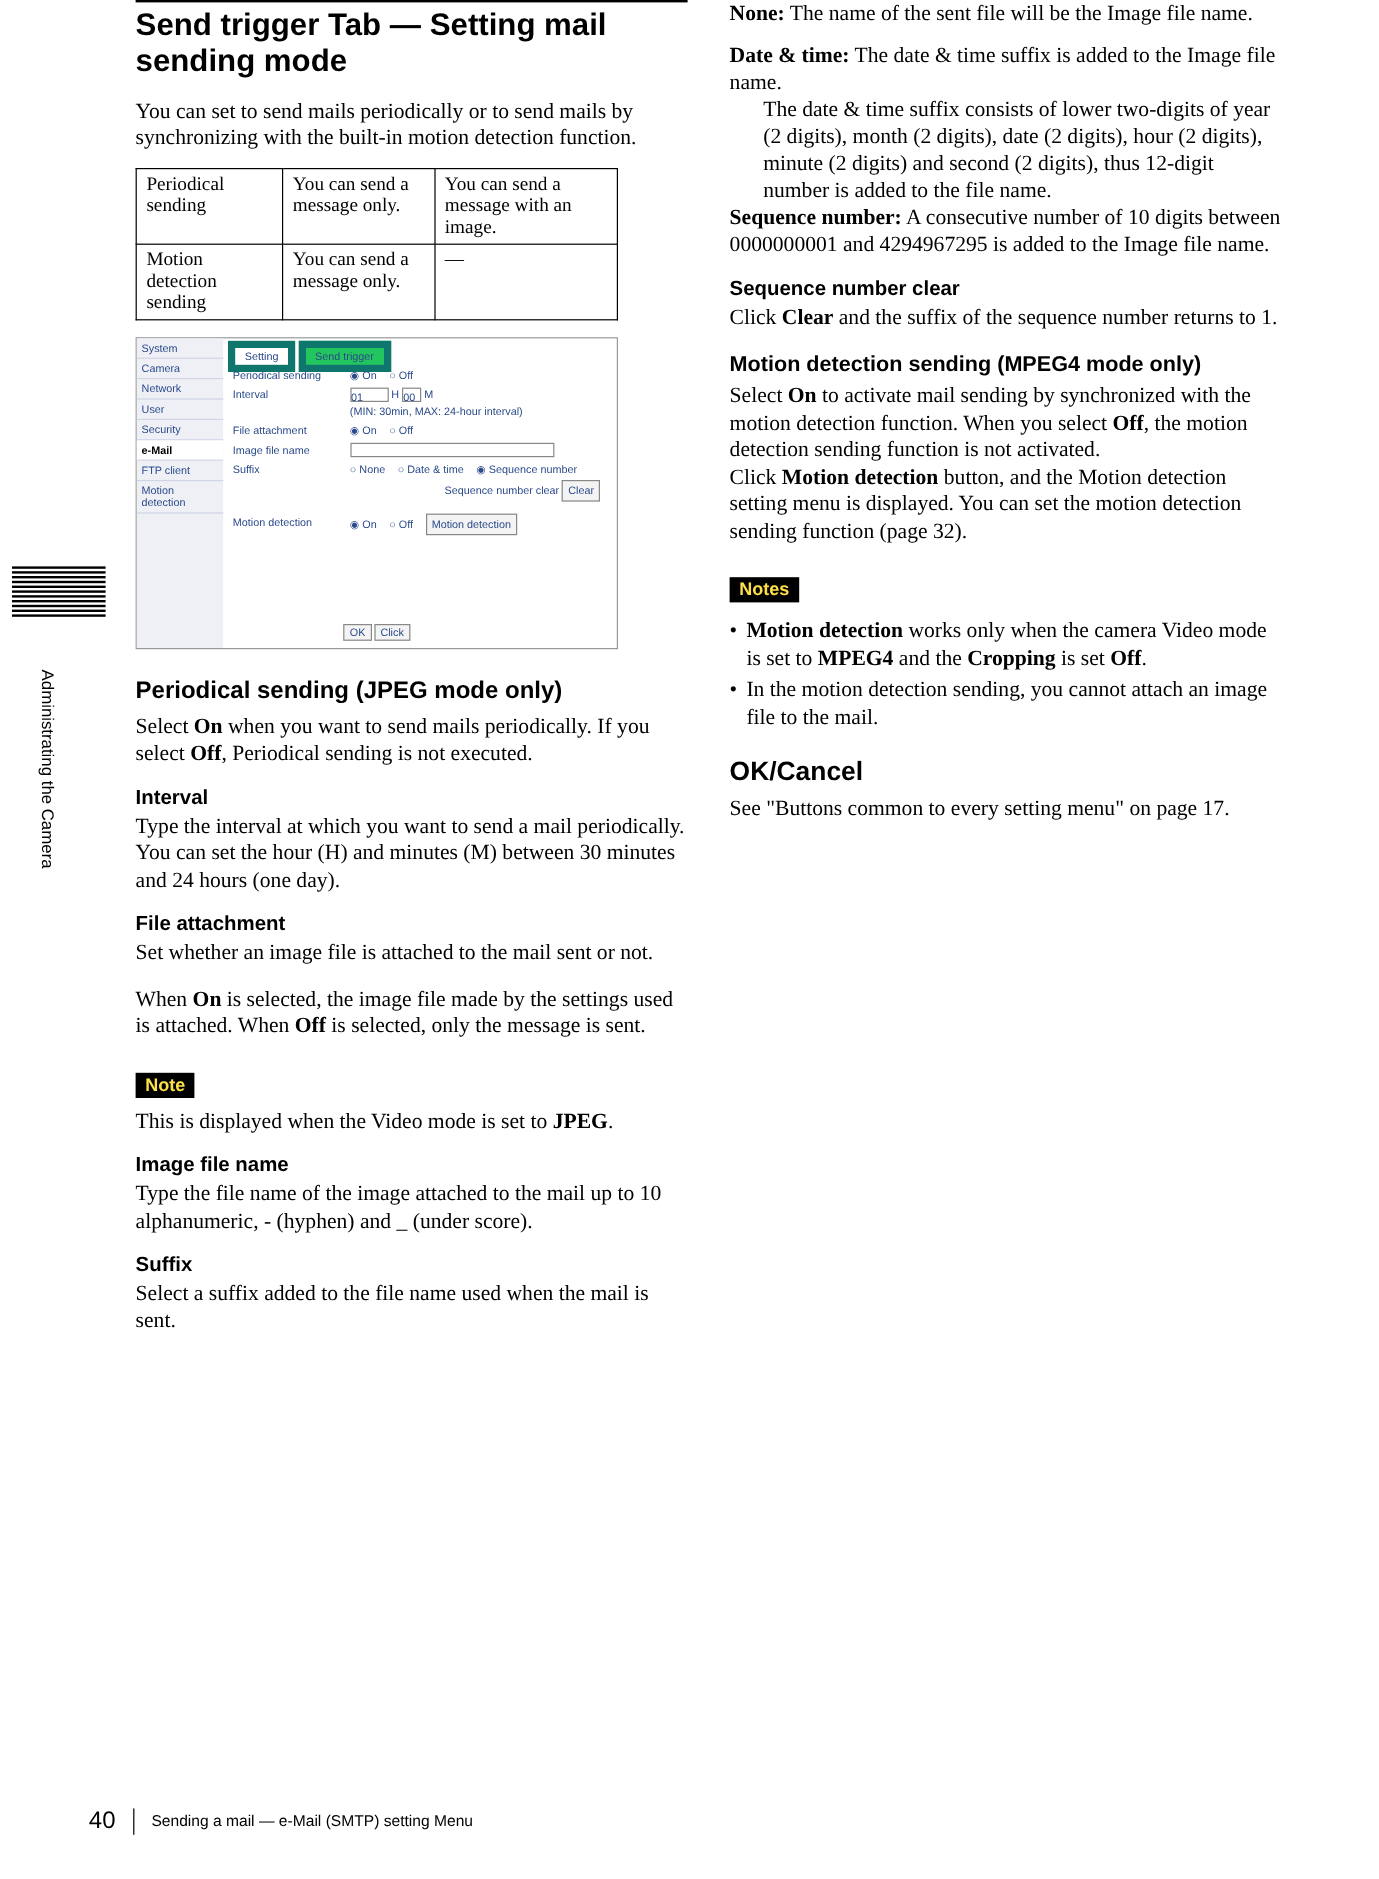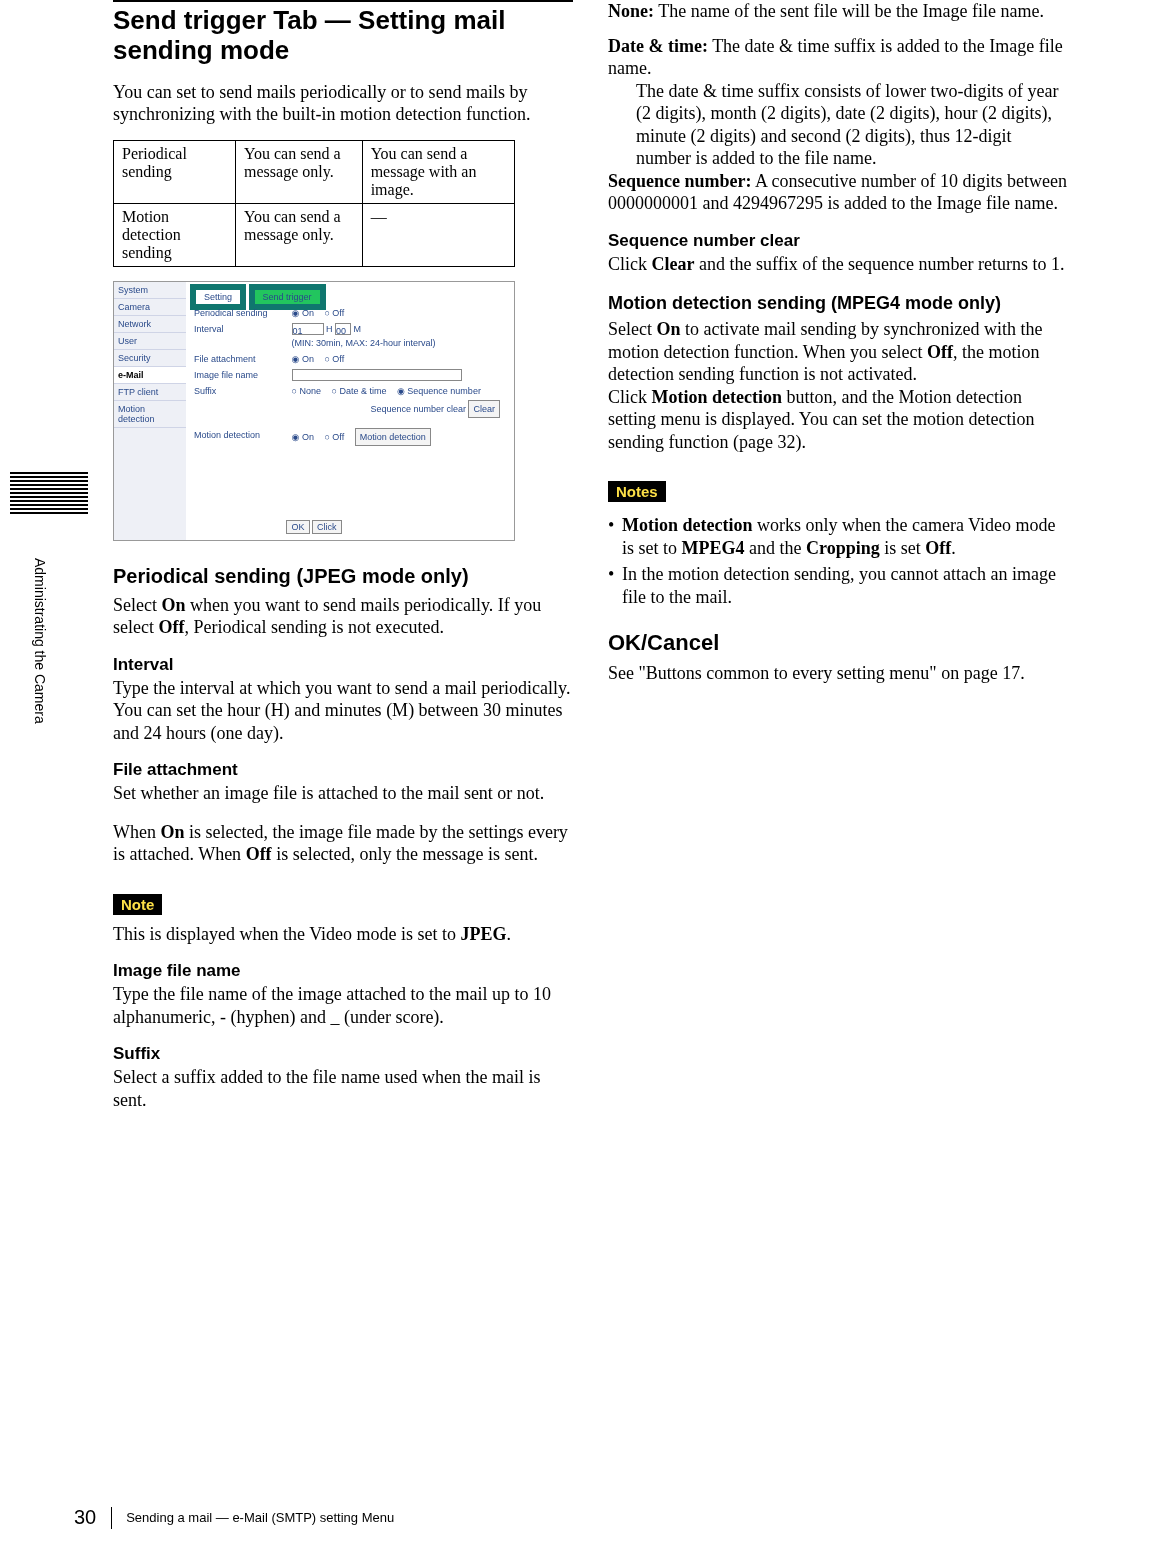--- a/index.html
+++ b/index.html
@@ -254,21 +254,21 @@
   <p class="body-text">
     Select <b>On</b> when you want to send mails periodically. If you select <b>Off</b>, Periodical sending is not executed.
   </p>
 
   <div class="h3">Interval</div>
   <p class="body-text">Type the interval at which you want to send a mail periodically. You can set the hour (H) and minutes (M) between 30 minutes and 24 hours (one day).</p>
 
   <div class="h3">File attachment</div>
   <p class="body-text" style="margin-bottom:16px;">Set whether an image file is attached to the mail sent or not.</p>
   <p class="body-text">
-    <span>When </span><b>On</b><span> is selected, the image file made by the settings every is attached. When </span><b>Off</b><span> is selected, only the message is sent.</span>
+    <span>When </span><b>On</b><span> is selected, the image file made by the settings used is attached. When </span><b>Off</b><span> is selected, only the message is sent.</span>
   </p>
 
   <div class="note-tag">Note</div>
   <p class="body-text">
     <span>This is displayed when the Video mode is set to </span><b>JPEG</b><span>.</span>
   </p>
 
   <div class="h3">Image file name</div>
   <p class="body-text">Type the file name of the image attached to the mail up to 10 alphanumeric, - (hyphen) and _ (under score).</p>
 
@@ -307,18 +307,18 @@
       <b>Motion detection</b><span> works only when the camera Video mode is set to </span><b>MPEG4</b><span> and the </span><b>Cropping</b><span> is set </span><b>Off</b><span>.</span>
     </li>
     <li>In the motion detection sending, you cannot attach an image file to the mail.</li>
   </ul>
 
   <div class="h2" style="font-size:22px; margin-top:22px;">OK/Cancel</div>
   <p class="body-text">See "Buttons common to every setting menu" on page 17.</p>
 </div>
 
 <div class="page-footer">
-  <span class="page-number">30</span>
+  <span class="page-number">40</span>
   <span class="footer-rule"></span>
   <span class="footer-text">Sending a mail — e-Mail (SMTP) setting Menu</span>
 </div>
 
 </div>
 
 </body></html>

